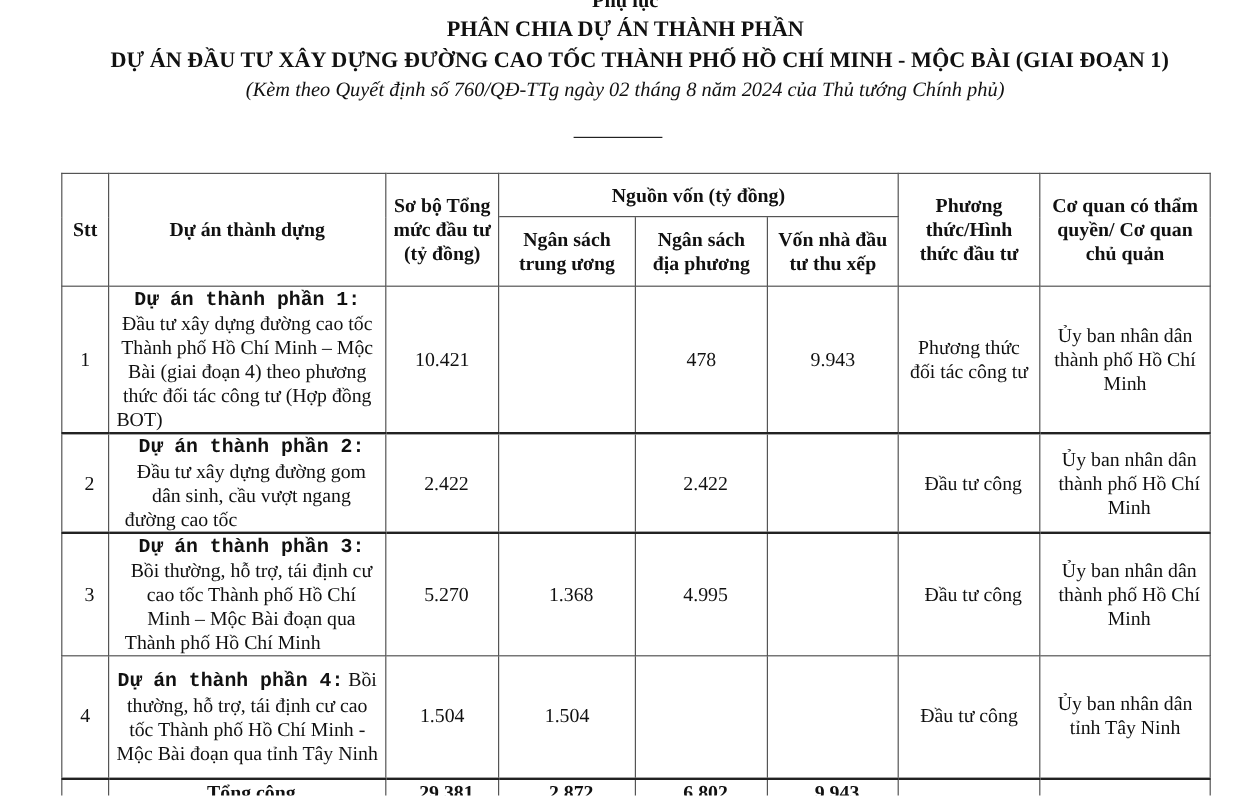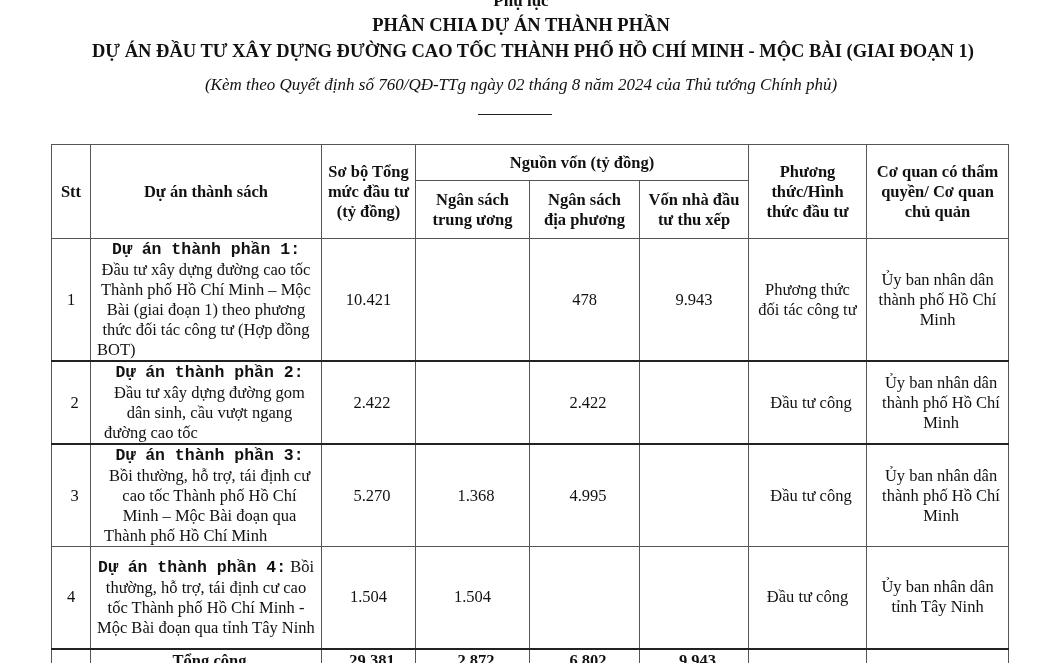--- a/index.html
+++ b/index.html
@@ -3,21 +3,21 @@
 <meta charset="utf-8">
 <style>
   * { box-sizing: border-box; margin: 0; padding: 0; }
   html, body { width: 1042px; height: 663px; background: #ffffff; overflow: hidden; }
   body { font-family: "Liberation Serif", "DejaVu Serif", serif; color: #111; position: relative; }
 
   .heading { position: absolute; left: 0; width: 1042px; text-align: center; }
   .h-phuluc { top: -9px; font-size: 17px; font-weight: bold; }
   .h-title1 { top: 15px; font-size: 18.5px; font-weight: bold; }
   .h-title2 { top: 41px; font-size: 18.5px; font-weight: bold; margin-left: 12px; }
-  .h-sub { top: 75px; font-size: 17px; font-style: italic; }
+  .h-sub { top: 65px; font-size: 17px; font-style: italic; }
   .h-rule { position: absolute; left: 478px; top: 114px; width: 74px; height: 1px; background: #222; }
 
   table.main {
     position: absolute; left: 51px; top: 144px;
     border-collapse: collapse; table-layout: fixed;
     width: 957px;
     font-size: 16.5px;
   }
   table.main td, table.main th {
     border: 1.5px solid #555;
@@ -47,36 +47,36 @@
     <col style="width:94px">
     <col style="width:114px">
     <col style="width:110px">
     <col style="width:109px">
     <col style="width:118px">
     <col style="width:142px">
   </colgroup>
   <thead>
     <tr style="height:36px">
       <th rowspan="2">Stt</th>
-      <th rowspan="2">Dự án thành sách</th>
+      <th rowspan="2">Dự án thành dựng</th>
       <th rowspan="2" style="padding:0 4px">Sơ bộ Tổng mức đầu tư (tỷ đồng)</th>
       <th colspan="3">Nguồn vốn (tỷ đồng)</th>
       <th rowspan="2">Phương thức/Hình thức đầu tư</th>
       <th rowspan="2">Cơ quan có thẩm quyền/ Cơ quan chủ quản</th>
     </tr>
     <tr style="height:58px">
       <th>Ngân sách trung ương</th>
       <th>Ngân sách địa phương</th>
       <th>Vốn nhà đầu tư thu xếp</th>
     </tr>
   </thead>
   <tbody>
     <tr style="height:120px">
       <td>1</td>
-      <td class="desc"><b>Dự án thành phần 1:</b><span> Đầu tư xây dựng đường cao tốc Thành phố Hồ Chí Minh – Mộc Bài (giai đoạn 1) theo phương thức đối tác công tư (Hợp đồng BOT)</span></td>
+      <td class="desc"><b>Dự án thành phần 1:</b><span> Đầu tư xây dựng đường cao tốc Thành phố Hồ Chí Minh – Mộc Bài (giai đoạn 4) theo phương thức đối tác công tư (Hợp đồng BOT)</span></td>
       <td>10.421</td>
       <td></td>
       <td>478</td>
       <td>9.943</td>
       <td>Phương thức đối tác công tư</td>
       <td>Ủy ban nhân dân thành phố Hồ Chí Minh</td>
     </tr>
     <tr class="sep" style="height:60px">
       <td>2</td>
       <td class="desc"><b>Dự án thành phần 2:</b><span> Đầu tư xây dựng đường gom dân sinh, cầu vượt ngang đường cao tốc</span></td>

